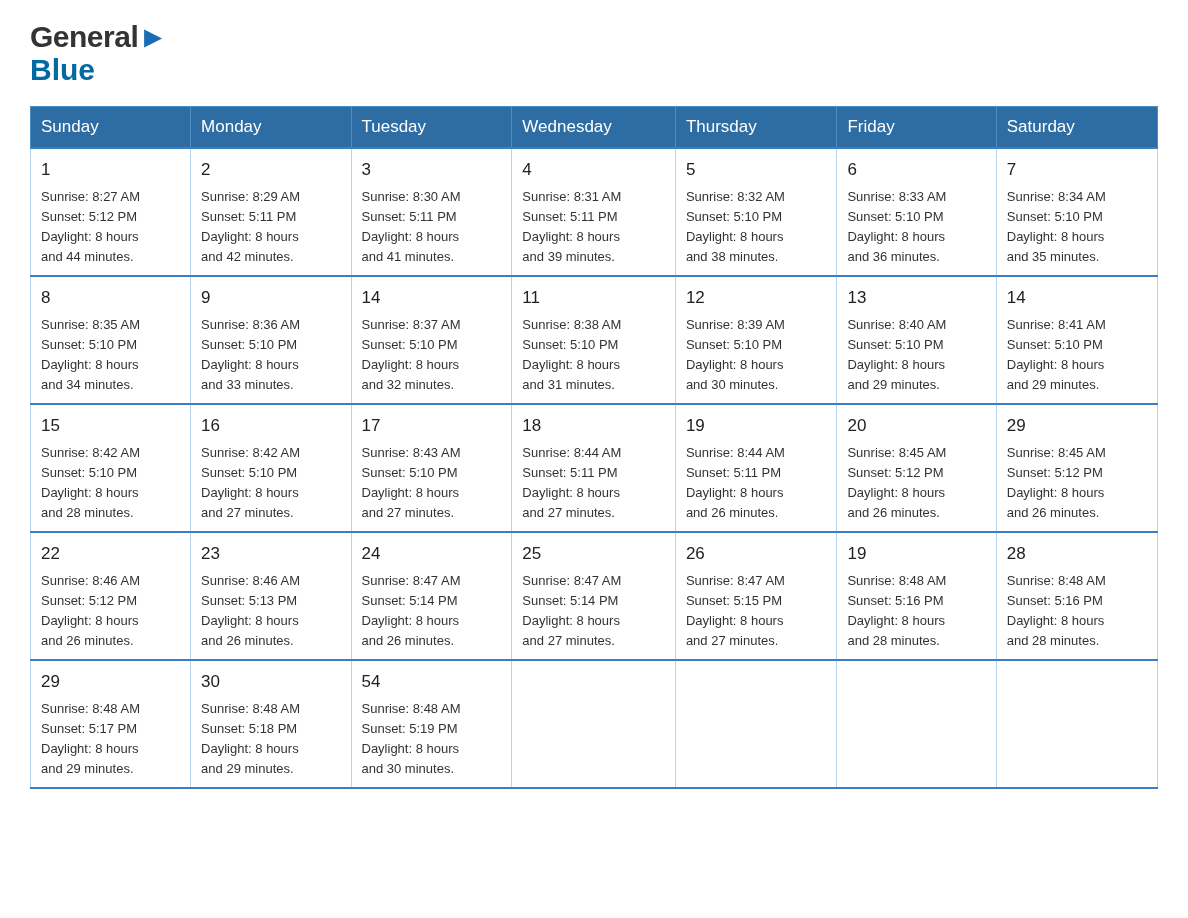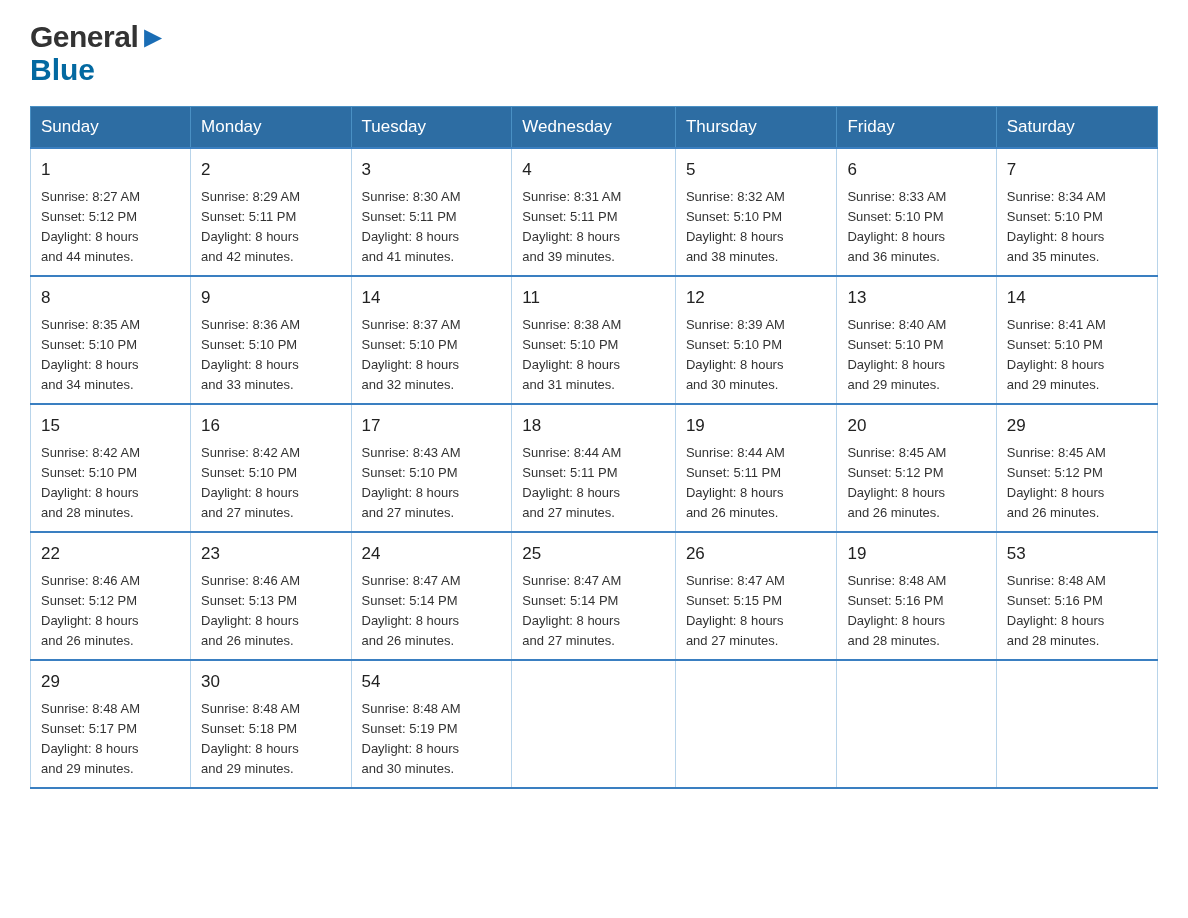--- a/index.html
+++ b/index.html
@@ -150,21 +150,21 @@
         <td><span class="day-number">20</span><span class="day-info">Sunrise: 8:45 AM<br>Sunset: 5:12 PM<br>Daylight: 8 hours<br>and 26 minutes.</span></td>
         <td><span class="day-number">29</span><span class="day-info">Sunrise: 8:45 AM<br>Sunset: 5:12 PM<br>Daylight: 8 hours<br>and 26 minutes.</span></td>
       </tr>
       <tr>
         <td><span class="day-number">22</span><span class="day-info">Sunrise: 8:46 AM<br>Sunset: 5:12 PM<br>Daylight: 8 hours<br>and 26 minutes.</span></td>
         <td><span class="day-number">23</span><span class="day-info">Sunrise: 8:46 AM<br>Sunset: 5:13 PM<br>Daylight: 8 hours<br>and 26 minutes.</span></td>
         <td><span class="day-number">24</span><span class="day-info">Sunrise: 8:47 AM<br>Sunset: 5:14 PM<br>Daylight: 8 hours<br>and 26 minutes.</span></td>
         <td><span class="day-number">25</span><span class="day-info">Sunrise: 8:47 AM<br>Sunset: 5:14 PM<br>Daylight: 8 hours<br>and 27 minutes.</span></td>
         <td><span class="day-number">26</span><span class="day-info">Sunrise: 8:47 AM<br>Sunset: 5:15 PM<br>Daylight: 8 hours<br>and 27 minutes.</span></td>
         <td><span class="day-number">19</span><span class="day-info">Sunrise: 8:48 AM<br>Sunset: 5:16 PM<br>Daylight: 8 hours<br>and 28 minutes.</span></td>
-        <td><span class="day-number">53</span><span class="day-info">Sunrise: 8:48 AM<br>Sunset: 5:16 PM<br>Daylight: 8 hours<br>and 28 minutes.</span></td>
+        <td><span class="day-number">28</span><span class="day-info">Sunrise: 8:48 AM<br>Sunset: 5:16 PM<br>Daylight: 8 hours<br>and 28 minutes.</span></td>
       </tr>
       <tr>
         <td><span class="day-number">29</span><span class="day-info">Sunrise: 8:48 AM<br>Sunset: 5:17 PM<br>Daylight: 8 hours<br>and 29 minutes.</span></td>
         <td><span class="day-number">30</span><span class="day-info">Sunrise: 8:48 AM<br>Sunset: 5:18 PM<br>Daylight: 8 hours<br>and 29 minutes.</span></td>
         <td><span class="day-number">54</span><span class="day-info">Sunrise: 8:48 AM<br>Sunset: 5:19 PM<br>Daylight: 8 hours<br>and 30 minutes.</span></td>
         <td class="empty-cell"></td>
         <td class="empty-cell"></td>
         <td class="empty-cell"></td>
         <td class="empty-cell"></td>
       </tr>

